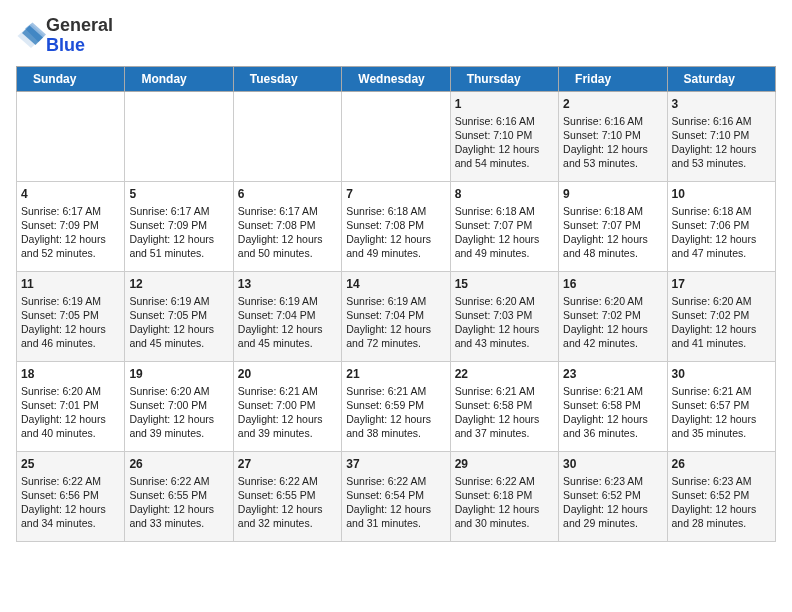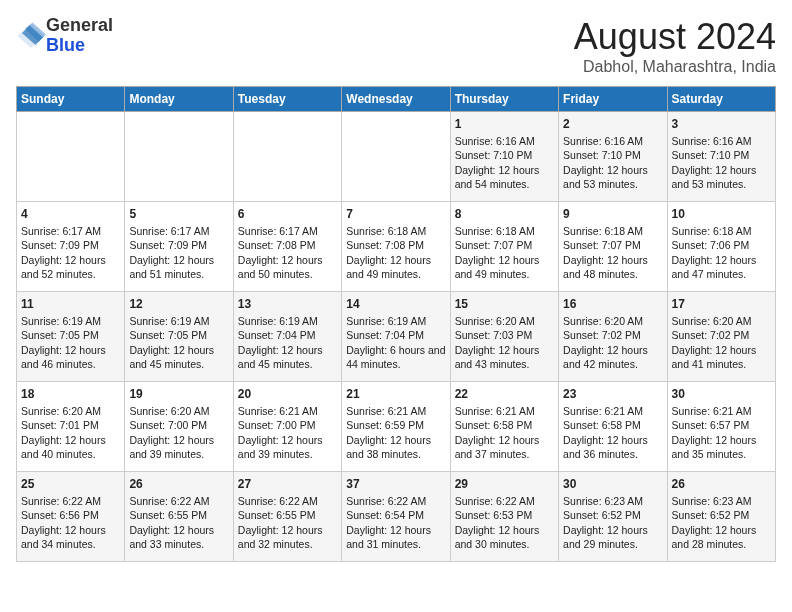--- a/index.html
+++ b/index.html
@@ -46,21 +46,21 @@
     table {
       width: 100%;
       border-collapse: collapse;
       table-layout: fixed;
     }
     thead tr th {
       background-color: #2272b8;
       color: #fff;
       font-size: 12px;
       font-weight: bold;
-      padding: 5px 4px;
+      padding: 5px 16px;
       text-align: left;
       border: 1px solid #aaa;
     }
     tbody tr td {
       border: 1px solid #ccc;
       vertical-align: top;
       padding: 4px;
       height: 90px;
       background: #fff;
       font-size: 10.5px;
@@ -88,24 +88,20 @@
     <svg class="logo-icon" viewBox="0 0 40 40" xmlns="http://www.w3.org/2000/svg">
       <polygon points="20,4 38,20 20,36 2,20" fill="#1a6bbf" opacity="0.15"></polygon>
       <polygon points="22,2 40,18 30,28 12,10" fill="#1a6bbf" opacity="0.4"></polygon>
       <polygon points="18,6 36,22 26,32 8,16" fill="#2272b8" opacity="0.7"></polygon>
     </svg>
     <div class="logo-text">
       <span class="general">General</span><br>
       <span class="blue">Blue</span>
     </div>
   </div>
-  <div class="title-block">
-    <div class="month-title">August 2024</div>
-    <div class="location">Dabhol, Maharashtra, India</div>
-  </div>
 </div>
 
 <table>
   <thead>
     <tr>
     <th>Sunday</th>
         <th>Monday</th>
         <th>Tuesday</th>
         <th>Wednesday</th>
         <th>Thursday</th>
@@ -129,37 +125,37 @@
         <td><span class="day-num">6</span><span>Sunrise: 6:17 AM</span><br><span>Sunset: 7:08 PM</span><br><span>Daylight: 12 hours and 50 minutes.</span></td>
         <td><span class="day-num">7</span><span>Sunrise: 6:18 AM</span><br><span>Sunset: 7:08 PM</span><br><span>Daylight: 12 hours and 49 minutes.</span></td>
         <td><span class="day-num">8</span><span>Sunrise: 6:18 AM</span><br><span>Sunset: 7:07 PM</span><br><span>Daylight: 12 hours and 49 minutes.</span></td>
         <td><span class="day-num">9</span><span>Sunrise: 6:18 AM</span><br><span>Sunset: 7:07 PM</span><br><span>Daylight: 12 hours and 48 minutes.</span></td>
         <td><span class="day-num">10</span><span>Sunrise: 6:18 AM</span><br><span>Sunset: 7:06 PM</span><br><span>Daylight: 12 hours and 47 minutes.</span></td>
       </tr>
       <tr>
         <td><span class="day-num">11</span><span>Sunrise: 6:19 AM</span><br><span>Sunset: 7:05 PM</span><br><span>Daylight: 12 hours and 46 minutes.</span></td>
         <td><span class="day-num">12</span><span>Sunrise: 6:19 AM</span><br><span>Sunset: 7:05 PM</span><br><span>Daylight: 12 hours and 45 minutes.</span></td>
         <td><span class="day-num">13</span><span>Sunrise: 6:19 AM</span><br><span>Sunset: 7:04 PM</span><br><span>Daylight: 12 hours and 45 minutes.</span></td>
-        <td><span class="day-num">14</span><span>Sunrise: 6:19 AM</span><br><span>Sunset: 7:04 PM</span><br><span>Daylight: 6 hours and 44 minutes.</span></td>
+        <td><span class="day-num">14</span><span>Sunrise: 6:19 AM</span><br><span>Sunset: 7:04 PM</span><br><span>Daylight: 12 hours and 72 minutes.</span></td>
         <td><span class="day-num">15</span><span>Sunrise: 6:20 AM</span><br><span>Sunset: 7:03 PM</span><br><span>Daylight: 12 hours and 43 minutes.</span></td>
         <td><span class="day-num">16</span><span>Sunrise: 6:20 AM</span><br><span>Sunset: 7:02 PM</span><br><span>Daylight: 12 hours and 42 minutes.</span></td>
         <td><span class="day-num">17</span><span>Sunrise: 6:20 AM</span><br><span>Sunset: 7:02 PM</span><br><span>Daylight: 12 hours and 41 minutes.</span></td>
       </tr>
       <tr>
         <td><span class="day-num">18</span><span>Sunrise: 6:20 AM</span><br><span>Sunset: 7:01 PM</span><br><span>Daylight: 12 hours and 40 minutes.</span></td>
         <td><span class="day-num">19</span><span>Sunrise: 6:20 AM</span><br><span>Sunset: 7:00 PM</span><br><span>Daylight: 12 hours and 39 minutes.</span></td>
         <td><span class="day-num">20</span><span>Sunrise: 6:21 AM</span><br><span>Sunset: 7:00 PM</span><br><span>Daylight: 12 hours and 39 minutes.</span></td>
         <td><span class="day-num">21</span><span>Sunrise: 6:21 AM</span><br><span>Sunset: 6:59 PM</span><br><span>Daylight: 12 hours and 38 minutes.</span></td>
         <td><span class="day-num">22</span><span>Sunrise: 6:21 AM</span><br><span>Sunset: 6:58 PM</span><br><span>Daylight: 12 hours and 37 minutes.</span></td>
         <td><span class="day-num">23</span><span>Sunrise: 6:21 AM</span><br><span>Sunset: 6:58 PM</span><br><span>Daylight: 12 hours and 36 minutes.</span></td>
         <td><span class="day-num">30</span><span>Sunrise: 6:21 AM</span><br><span>Sunset: 6:57 PM</span><br><span>Daylight: 12 hours and 35 minutes.</span></td>
       </tr>
       <tr>
         <td><span class="day-num">25</span><span>Sunrise: 6:22 AM</span><br><span>Sunset: 6:56 PM</span><br><span>Daylight: 12 hours and 34 minutes.</span></td>
         <td><span class="day-num">26</span><span>Sunrise: 6:22 AM</span><br><span>Sunset: 6:55 PM</span><br><span>Daylight: 12 hours and 33 minutes.</span></td>
         <td><span class="day-num">27</span><span>Sunrise: 6:22 AM</span><br><span>Sunset: 6:55 PM</span><br><span>Daylight: 12 hours and 32 minutes.</span></td>
         <td><span class="day-num">37</span><span>Sunrise: 6:22 AM</span><br><span>Sunset: 6:54 PM</span><br><span>Daylight: 12 hours and 31 minutes.</span></td>
-        <td><span class="day-num">29</span><span>Sunrise: 6:22 AM</span><br><span>Sunset: 6:53 PM</span><br><span>Daylight: 12 hours and 30 minutes.</span></td>
+        <td><span class="day-num">29</span><span>Sunrise: 6:22 AM</span><br><span>Sunset: 6:18 PM</span><br><span>Daylight: 12 hours and 30 minutes.</span></td>
         <td><span class="day-num">30</span><span>Sunrise: 6:23 AM</span><br><span>Sunset: 6:52 PM</span><br><span>Daylight: 12 hours and 29 minutes.</span></td>
         <td><span class="day-num">26</span><span>Sunrise: 6:23 AM</span><br><span>Sunset: 6:52 PM</span><br><span>Daylight: 12 hours and 28 minutes.</span></td>
       </tr>
     </tbody>
 </table>
 
 </body></html>

